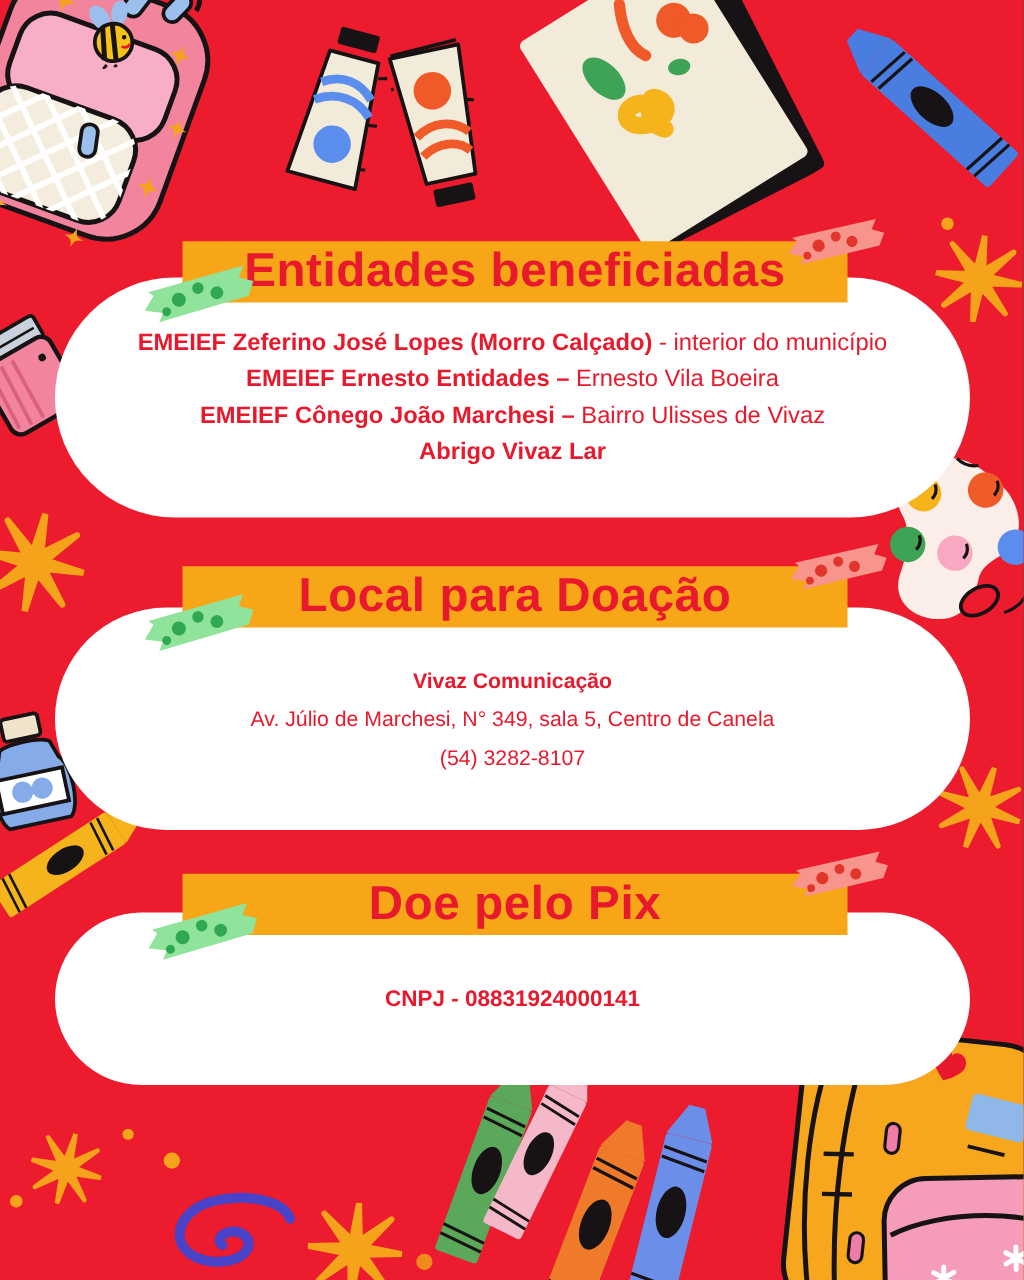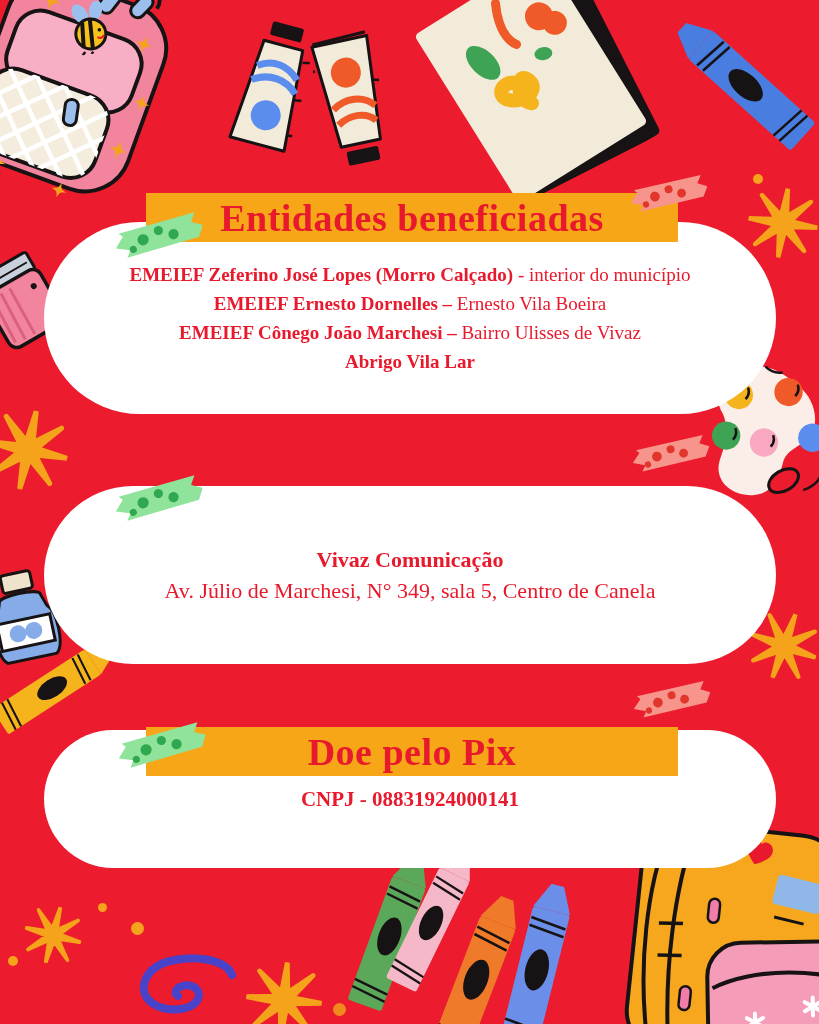--- a/index.html
+++ b/index.html
@@ -1,44 +1,44 @@
 <!DOCTYPE html>
 <html><head>
 <meta charset="utf-8">
 <style>
   html,body{margin:0;padding:0;background:#555;}
   #poster{
     position:relative;width:819px;height:1024px;overflow:hidden;
-    background:#EC1B2D;font-family:Liberation Serif, serif;
+    background:#EC1B2D;font-family:Liberation Sans, sans-serif;
   }
   .deco{position:absolute;}
   .card{
     position:absolute;left:44px;width:732px;background:#FFFFFF;z-index:4;
     display:flex;flex-direction:column;align-items:center;justify-content:center;
     text-align:center;color:#E8192C;
   }
   .banner{
     position:absolute;left:146px;width:532px;height:49px;background:#F7A618;z-index:5;
     display:flex;align-items:center;justify-content:center;
   }
   .banner .title{
     font-size:38px;font-weight:700;color:#E8192C;letter-spacing:.5px;white-space:nowrap;
   }
   .line{margin:0;white-space:nowrap;}
   .b{font-weight:700;}
   .r{font-weight:400;}
   #card-1{top:222px;height:192px;border-radius:100px;}
   #card-1 .line{font-size:19px;line-height:29px;}
   #card-2{top:486px;height:178px;border-radius:89px;}
-  #card-2 .line{font-size:22px;line-height:31px;}
+  #card-2 .line{font-size:17px;line-height:31px;}
   #card-3{top:730px;height:138px;border-radius:69px;}
-  #card-3 .line{font-size:21px;line-height:32px;}
+  #card-3 .line{font-size:18px;line-height:32px;}
   #banner-1{top:193px;}
   #banner-2{top:453px;}
-  #banner-3{top:699px;margin-top:28px;}
+  #banner-3{top:699px;}
   .tape{position:absolute;z-index:6;}
 </style>
 </head>
 <body>
 
 <svg width="0" height="0" style="position:absolute" aria-hidden="true">
   <defs>
     <symbol id="crayon" viewBox="0 0 170 48">
       <rect x="2" y="5" width="139" height="38" rx="3" fill="currentColor"></rect>
       <polygon points="141,5 167,17.5 167,30.5 141,43" fill="currentColor"></polygon>
@@ -243,34 +243,38 @@
     <span class="title">Entidades beneficiadas</span>
   </div>
   <svg class="tape" style="left:112px;top:221px;transform:rotate(-18deg);color:#8FE39A;--blob:#2FA84F" width="92" height="30">
       <use href="#tape"></use>
     </svg>
   <svg class="tape" style="left:628px;top:181px;transform:rotate(-15deg);color:#F7948C;--blob:#E2352C" width="80" height="26">
       <use href="#tape"></use>
     </svg>
   <div id="card-1" class="card">
     <p class="line"><span class="b">EMEIEF Zeferino José Lopes (Morro Calçado)</span><span class="r"> - interior do município</span></p>
-    <p class="line"><span class="b">EMEIEF Ernesto Dornelles –</span><span class="r"> Ernesto Vila Boeira</span></p>
+    <p class="line"><span class="b">EMEIEF Ernesto Entidades –</span><span class="r"> Ernesto Vila Boeira</span></p>
     <p class="line"><span class="b">EMEIEF Cônego João Marchesi –</span><span class="r"> Bairro Ulisses de Vivaz</span></p>
-    <p class="line"><span class="b">Abrigo Vila Lar</span><span class="r"></span></p>
-  </div>
-
+    <p class="line"><span class="b">Abrigo Vivaz Lar</span><span class="r"></span></p>
+  </div>
+
+  <div id="banner-2" class="banner">
+    <span class="title">Local para Doação</span>
+  </div>
   <svg class="tape" style="left:112px;top:484px;transform:rotate(-18deg);color:#8FE39A;--blob:#2FA84F" width="92" height="30">
       <use href="#tape"></use>
     </svg>
   <svg class="tape" style="left:630px;top:441px;transform:rotate(-15deg);color:#F7948C;--blob:#E2352C" width="80" height="26">
       <use href="#tape"></use>
     </svg>
   <div id="card-2" class="card">
     <p class="line"><span class="b">Vivaz Comunicação</span><span class="r"></span></p>
     <p class="line"><span class="b"></span><span class="r">Av. Júlio de Marchesi, N° 349, sala 5, Centro de Canela</span></p>
+    <p class="line"><span class="b"></span><span class="r">(54) 3282-8107</span></p>
   </div>
 
   <div id="banner-3" class="banner">
     <span class="title">Doe pelo Pix</span>
   </div>
   <svg class="tape" style="left:115px;top:731px;transform:rotate(-18deg);color:#8FE39A;--blob:#2FA84F" width="92" height="30">
       <use href="#tape"></use>
     </svg>
   <svg class="tape" style="left:631px;top:687px;transform:rotate(-15deg);color:#F7948C;--blob:#E2352C" width="80" height="26">
       <use href="#tape"></use>

